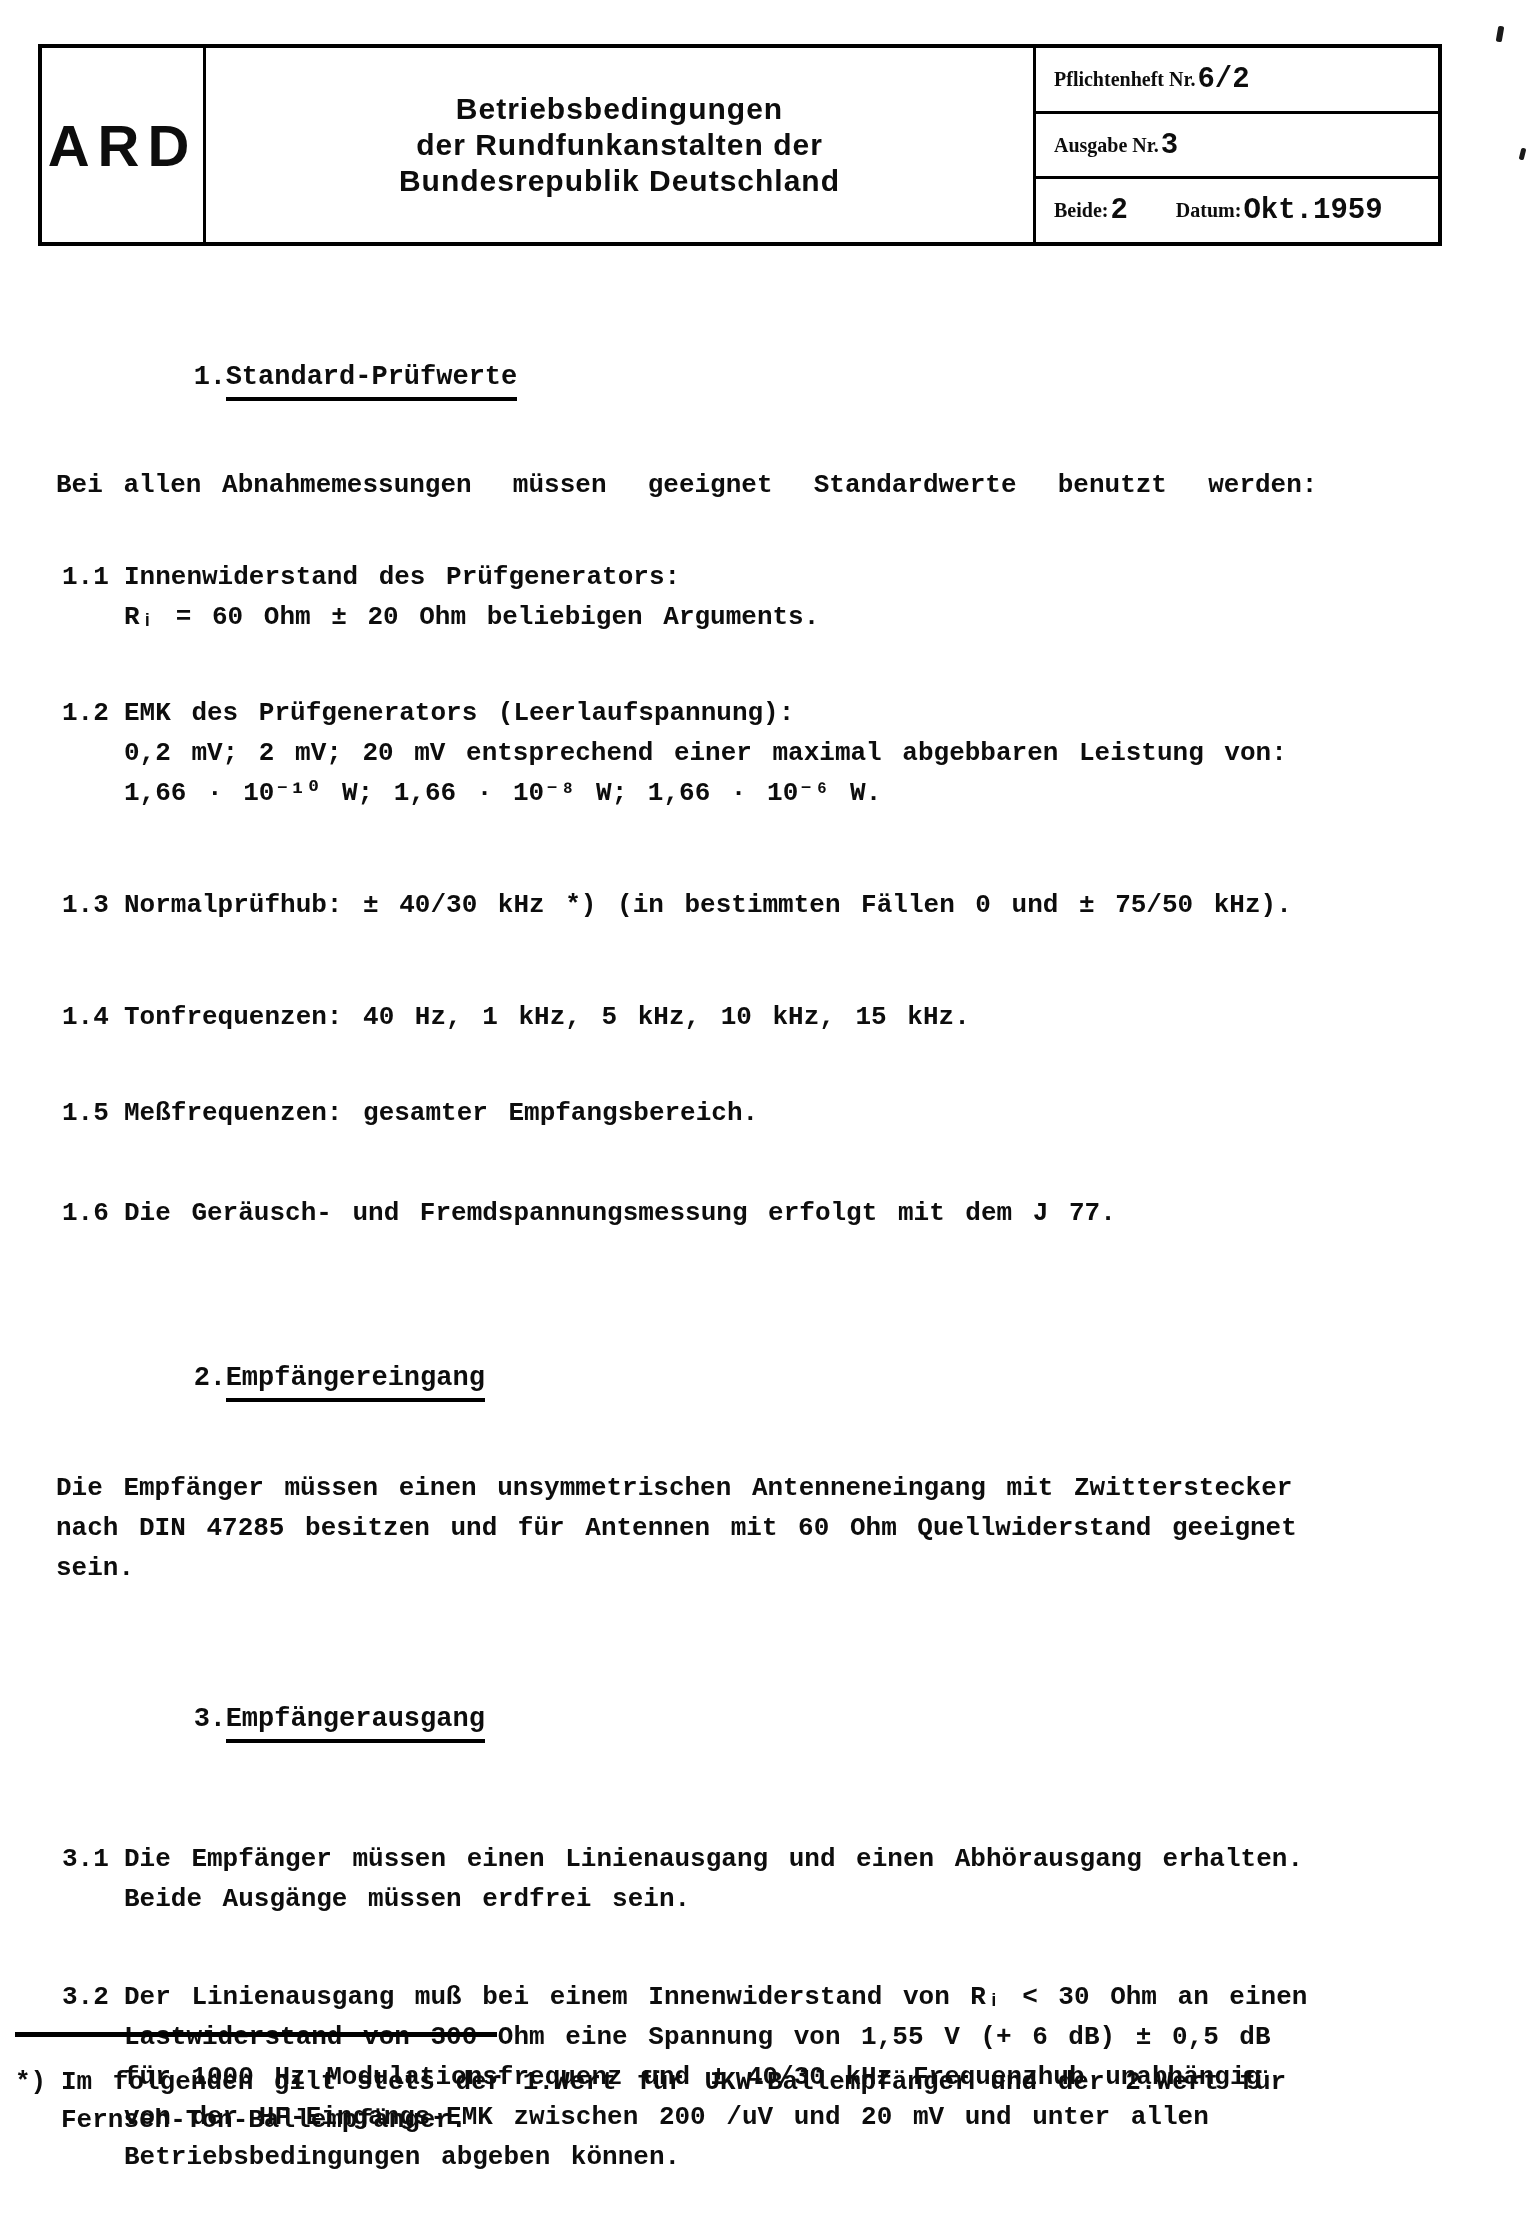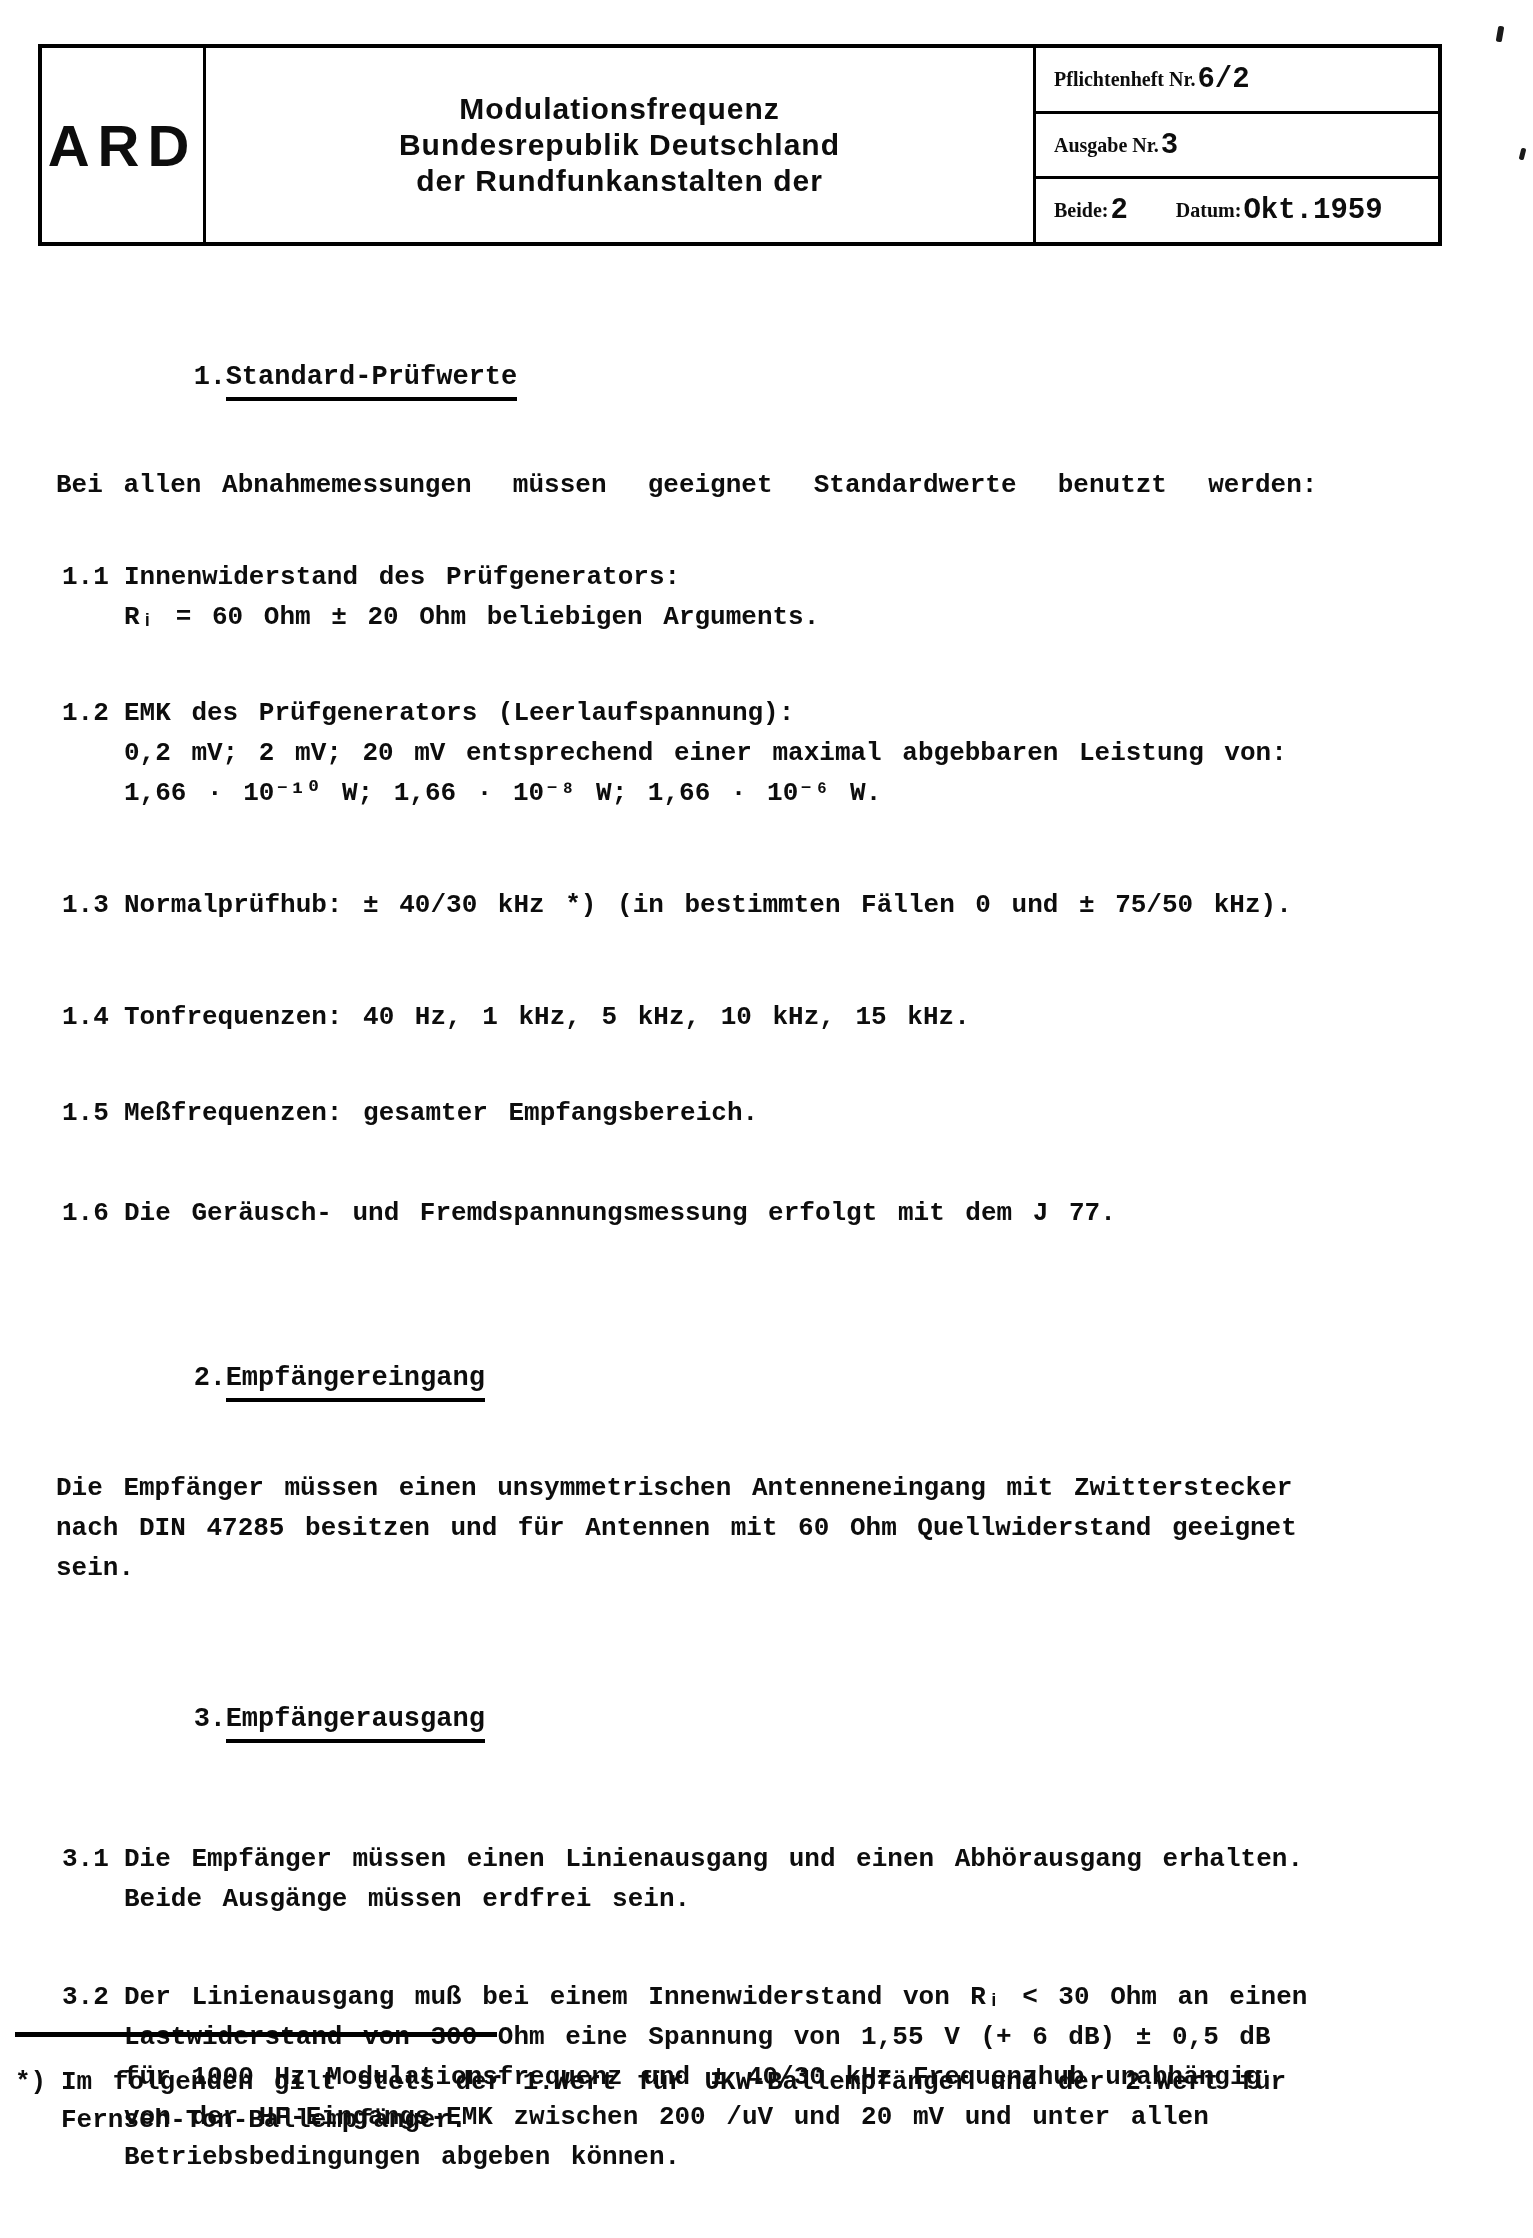--- a/index.html
+++ b/index.html
@@ -133,23 +133,23 @@
 <div class="page">
 
   <div class="scan-mark mark-1"></div>
   <div class="scan-mark mark-2"></div>
 
   <header class="doc-header">
     <div class="cell logo-cell">
       <span class="logo-text">ARD</span>
     </div>
     <div class="cell org-cell">
-      <div class="org-line">Modulationsfrequenz</div>
+      <div class="org-line">Betriebsbedingungen</div>
+      <div class="org-line">der Rundfunkanstalten der</div>
       <div class="org-line">Bundesrepublik Deutschland</div>
-      <div class="org-line">der Rundfunkanstalten der</div>
     </div>
     <div class="cell meta-cell">
       <div class="meta-row">
         <span class="meta-label">Pflichtenheft Nr.</span>
         <span class="meta-value">6/2</span>
       </div>
       <div class="meta-row">
         <span class="meta-label">Ausgabe Nr.</span>
         <span class="meta-value">3</span>
       </div>

